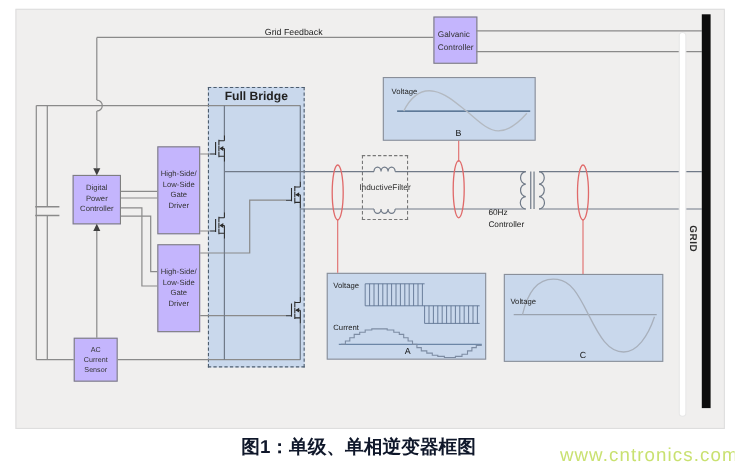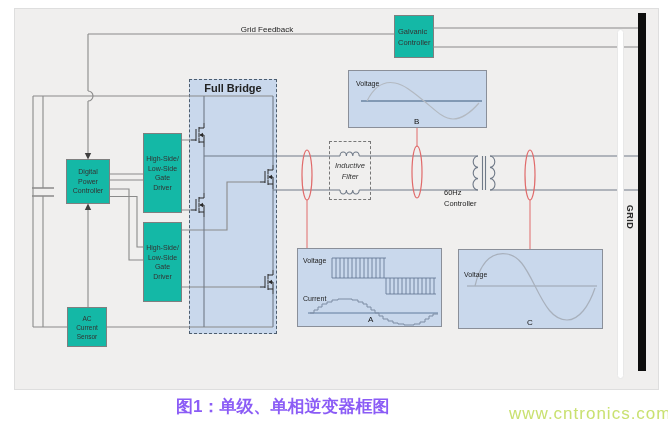--- a/index.html
+++ b/index.html
@@ -1,29 +1,29 @@
 <!DOCTYPE html>
 <html><head>
 <meta charset="utf-8">
 <style>
   html,body{margin:0;padding:0;background:#ffffff;}
   .page{position:relative;width:668px;height:431px;background:#ffffff;font-family:"Liberation Sans",sans-serif;overflow:hidden;}
   .panel{position:absolute;left:14px;top:8px;width:643px;height:380px;background:#f0efee;border:1px solid #dedede;}
   .absbox{position:absolute;box-sizing:border-box;}
-  .grayblock{background:#14b8a6;border:1px solid #7f7f7f;color:#333;display:flex;flex-direction:column;align-items:center;justify-content:center;font-size:7px;line-height:9.5px;text-align:center;z-index:3;}
+  .grayblock{background:#c4b5fd;border:1px solid #7f7f7f;color:#333;display:flex;flex-direction:column;align-items:center;justify-content:center;font-size:7px;line-height:9.5px;text-align:center;z-index:3;}
   .blueblock{background:#c9d8ec;border:1px solid #4d5d6e;z-index:1;}
   .scope{background:#c9d8ec;border:1px solid #8a8f99;z-index:3;}
-  .dashedblock{background:transparent;border:1px dashed #777;z-index:3;color:#333;display:flex;flex-direction:column;align-items:center;justify-content:center;font-size:7.5px;line-height:11px;text-align:center;font-style:italic;}
+  .dashedblock{background:transparent;border:1px dashed #777;z-index:3;color:#333;display:flex;flex-direction:row;align-items:center;justify-content:center;font-size:7.5px;line-height:11px;text-align:center;}
   .lbl{position:absolute;color:#222;}
   svg{display:block;}
   .mainsvg{position:absolute;left:0;top:0;z-index:4;pointer-events:none;}
   .scopelbl{position:absolute;font-size:7px;color:#222;z-index:2;}
   .scopetag{position:absolute;font-size:8px;color:#111;z-index:2;}
   .wm{position:absolute;font-size:17px;color:#c9e170;letter-spacing:1px;z-index:6;}
-  .caption{position:absolute;font-weight:bold;font-size:17px;color:#8b5cf6;text-align:left;z-index:6;}
+  .caption{position:absolute;font-weight:bold;font-size:17px;color:#0f172a;text-align:center;z-index:6;}
 </style>
 </head>
 <body>
 
 <div class="page">
 
   <div class="panel"></div>
 
   <div class="absbox blueblock" style="left:189px;top:79px;width:88px;height:255px;border-style:dashed;border-color:#4d5d6e;"></div>
   <div class="lbl" style="left:189px;top:82px;width:88px;text-align:center;font-size:11px;font-weight:600;z-index:5;">Full Bridge</div>

